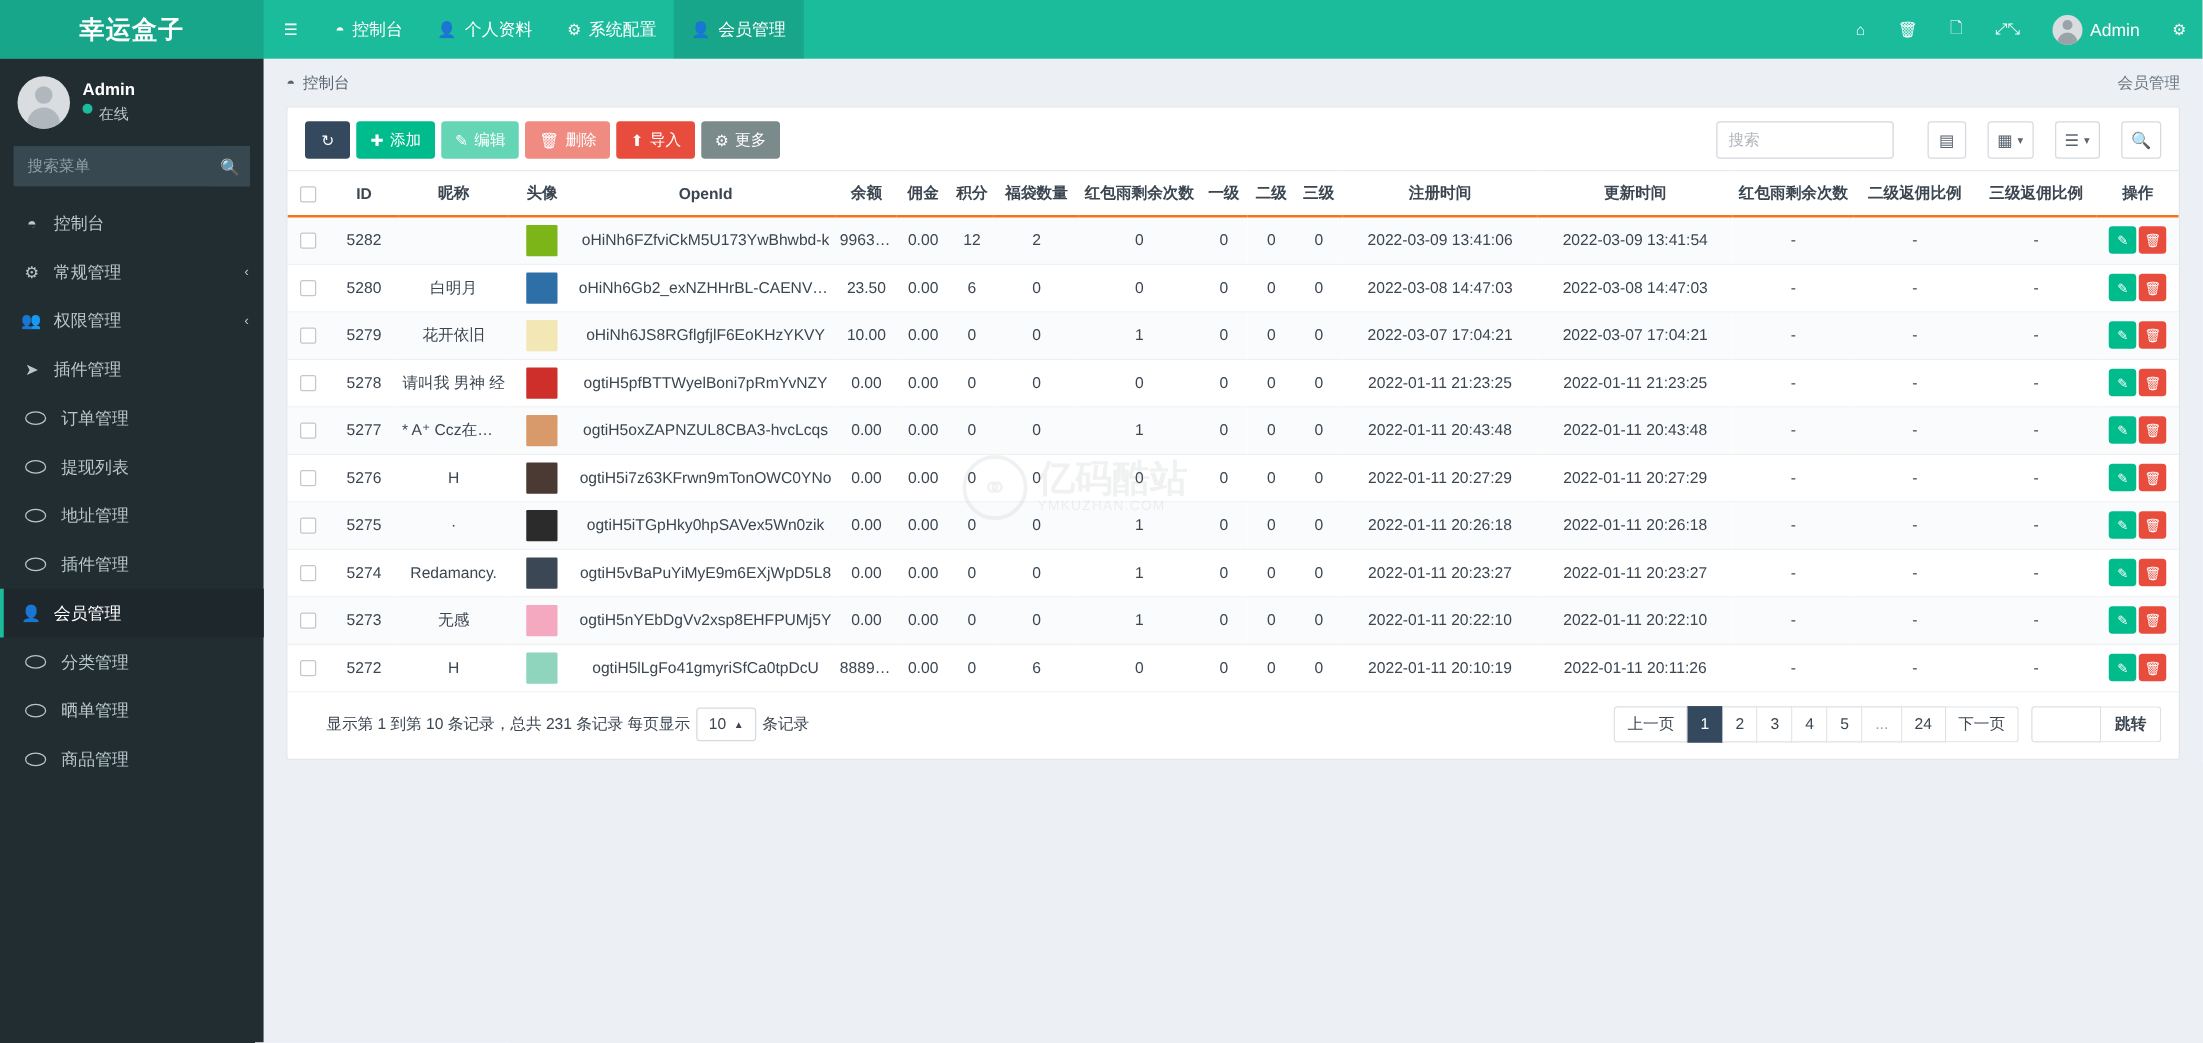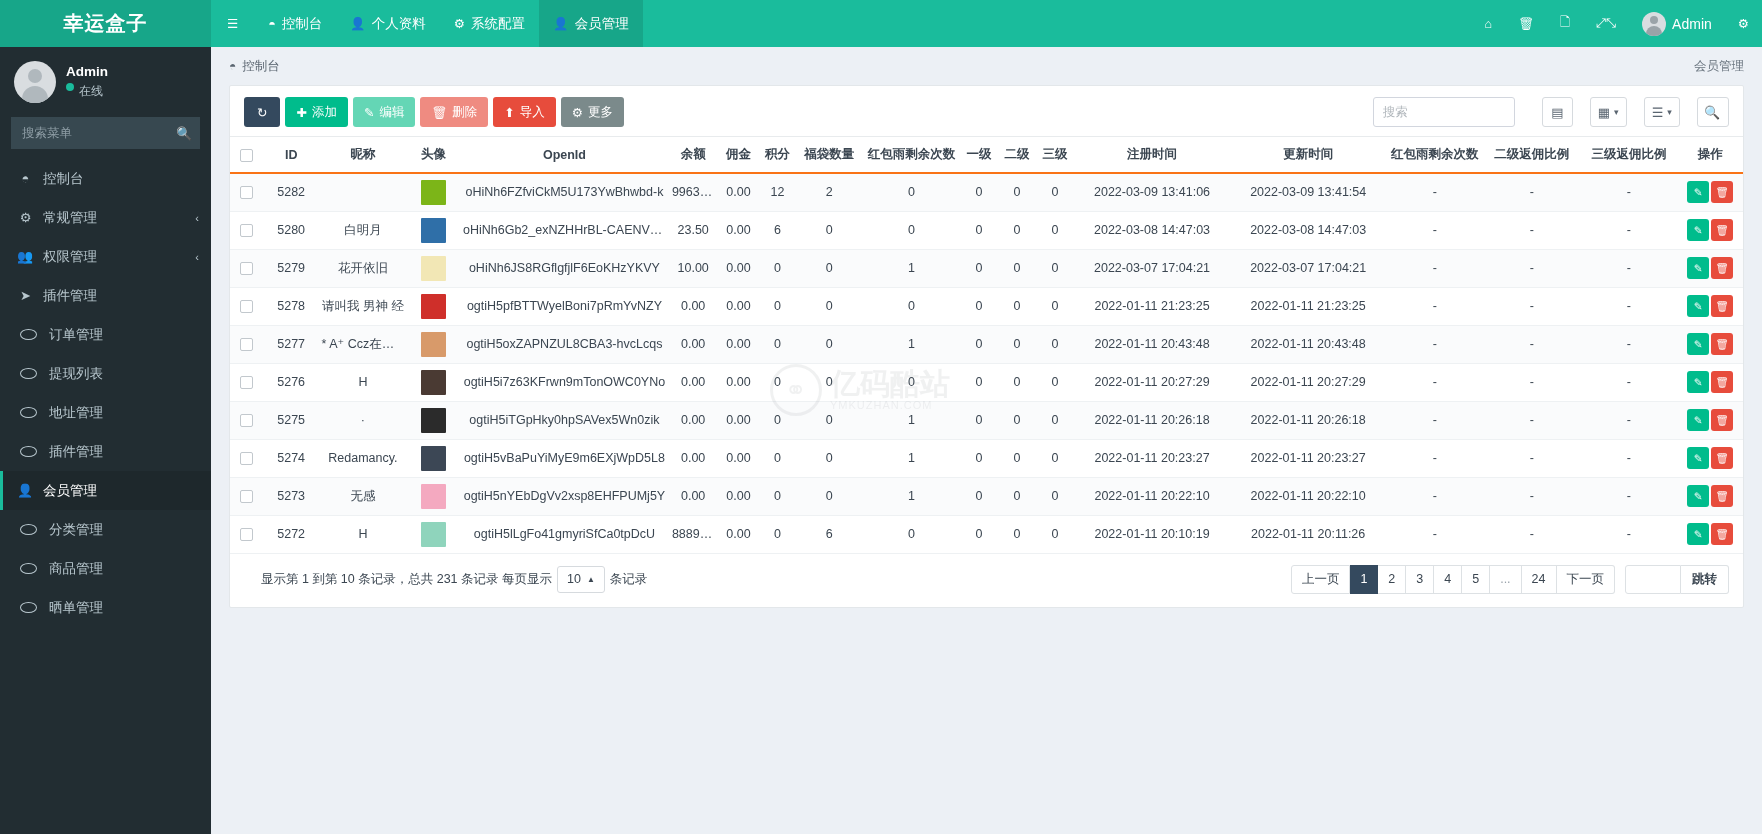--- a/index.html
+++ b/index.html
@@ -358,27 +358,27 @@
           </li>
         <li>
             <a>
           <span class="m-ico circle"></span>
           <span>分类管理</span>
             </a>
           </li>
         <li>
             <a>
           <span class="m-ico circle"></span>
+          <span>晒单管理</span>
+            </a>
+          </li>
+        <li>
+            <a>
+          <span class="m-ico circle"></span>
           <span>商品管理</span>
-            </a>
-          </li>
-        <li>
-            <a>
-          <span class="m-ico circle"></span>
-          <span>晒单管理</span>
             </a>
           </li>
       </ul>
     </div>
 
     <div class="content">
       <div class="content-header">
         <div class="breadcrumb">
           <span class="bc-ico">◓</span>
           <span>控制台</span>

